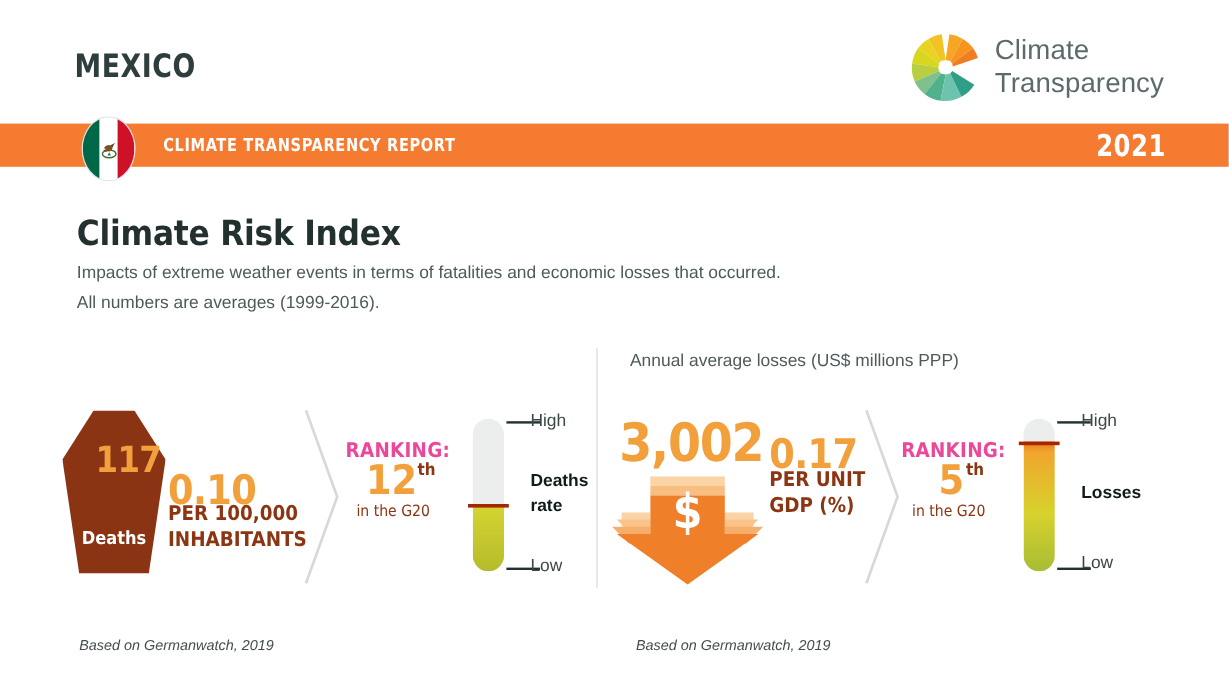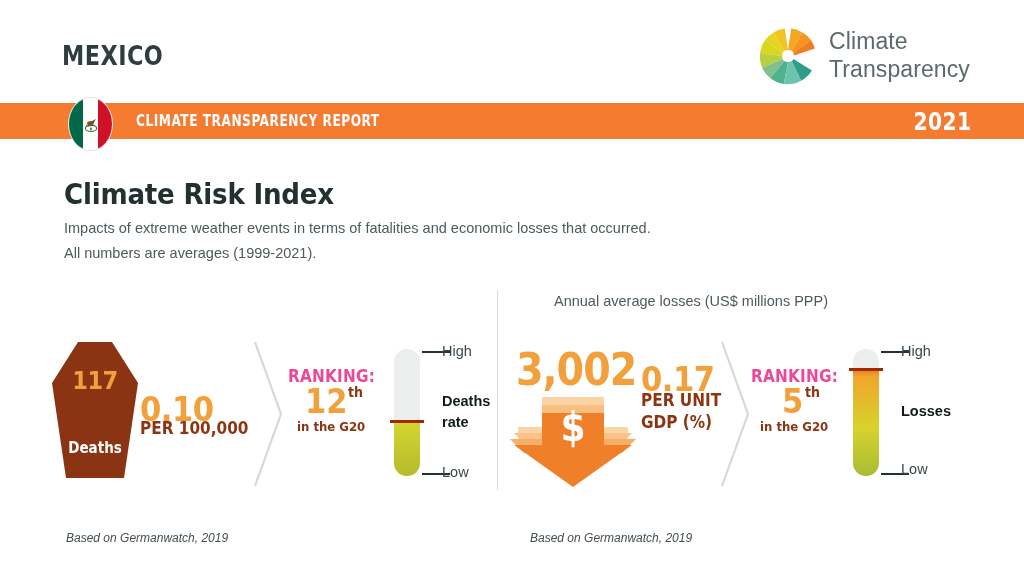--- a/index.html
+++ b/index.html
@@ -68,38 +68,38 @@
     position: absolute; left: 64px; font-size: 14.5px; color: #4e5a5a; line-height: 22px;
   }
   .sub1 { top: 217px; }
   .sub2 { top: 242px; }
 
   
   .panel-head {
     position: absolute; font-size: 14.5px; color: #4e5a5a;
   }
   .ph-left { left: 66px; top: 293px; }
-  .ph-right { left: 554px; top: 293px; }
+  .ph-right { left: 525px; top: 293px; }
 
   .divider {
     position: absolute; left: 497px; top: 290px; width: 1px; height: 200px;
     background: #d9dadb;
   }
 
   .footer-note {
     position: absolute; font-size: 12px; font-style: italic; color: #434d4d;
   }
   .fn-left { left: 66px; top: 531px; }
   .fn-right { left: 530px; top: 531px; }
 
   
   .coffin { position: absolute; left: 52px; top: 342px; width: 86px; height: 136px; }
   .coffin-num {
-    position: absolute; left: 52px; top: 366px; width: 86px;
-    text-align: center; font-size: 25px; font-weight: bold; color: #f2a03c;
+    position: absolute; left: 64px; top: 366px; width: 86px;
+    text-align: center; font-size: 30px; font-weight: bold; color: #f2a03c;
     font-family: "DejaVu Sans Condensed", "Liberation Sans Narrow", "Liberation Sans", sans-serif;
     letter-spacing: -0.5px;
   }
   .coffin-label {
     position: absolute; left: 52px; top: 398px; width: 86px;
     text-align: center; font-size: 15px; font-weight: bold; color: #ffffff;
     font-family: "DejaVu Sans Condensed", "Liberation Sans Narrow", "Liberation Sans", sans-serif;
     margin-top: 41px;
   }
 
@@ -127,21 +127,21 @@
   }
   .rank-num {
     position: absolute; font-size: 34px; font-weight: bold; color: #f2a03c;
     font-family: "DejaVu Sans Condensed", "Liberation Sans Narrow", "Liberation Sans", sans-serif;
   }
   .rank-sup {
     position: absolute; font-size: 14px; font-weight: bold; color: #8c3512;
     font-family: "DejaVu Sans Condensed", "Liberation Sans Narrow", "Liberation Sans", sans-serif;
   }
   .rank-g20 {
-    position: absolute; font-size: 13px; font-weight: bold; color: #8c3512;
+    position: absolute; font-size: 13px; font-weight: normal; color: #8c3512;
     font-family: "DejaVu Sans Condensed", "Liberation Sans Narrow", "Liberation Sans", sans-serif;
   }
 
   
   .thermo { position: absolute; width: 26px; border-radius: 13px; overflow: hidden; background: #eceded; }
   .thermo-fill { position: absolute; left: 0; width: 100%; bottom: 0; }
   .thermo-mark { position: absolute; left: -4px; width: 34px; height: 3px; background: #a32800; }
   .tick { position: absolute; height: 2px; background: #233130; }
   .tick-label { position: absolute; font-size: 14.5px; color: #3b4746; }
   .scale-name {
@@ -210,36 +210,37 @@
       <ellipse cx="12" cy="18" rx="8" ry="4.5" fill="none" stroke="#3c6b36" stroke-width="1.6"></ellipse>
       <path d="M6 11 C8 8 11 7 13 8 L19 5 L16 10 C16 14 13 16 10 15 Z" fill="#7a5223"></path>
       <path d="M10 15 C8 16 6 15 5 13 L9 13 Z" fill="#6a4a20"></path>
       <path d="M12 16 L10 20 L14 20 Z" fill="#3c6b36"></path>
       <circle cx="15.5" cy="8.5" r="0.9" fill="#2b2b2b"></circle>
     </svg>
   </div>
 
   <div class="h1">Climate Risk Index</div>
   <div class="sub sub1">Impacts of extreme weather events in terms of fatalities and economic losses that occurred.</div>
-  <div class="sub sub2">All numbers are averages (1999-2021).</div>
+  <div class="sub sub2">All numbers are averages (1999-2016).</div>
 
   <div class="divider"></div>
 
 
   <div class="coffin">
     <svg width="86" height="136" viewBox="0 0 86 136">
       <polygon points="26,0 60,0 86,41 72,136 14,136 0,41" fill="#8a3414"></polygon>
     </svg>
   </div>
   <div class="coffin-num">117</div>
   <div class="coffin-label">Deaths</div>
 
   <div class="big-orange l-val">0.10</div>
   <div class="unit-brown l-unit">
     <div>PER 100,000</div>
+    <div>INHABITANTS</div>
   </div>
 
   <div class="chev" style="left:247px; top:340px;">
     <svg width="42" height="148" viewBox="0 0 42 148">
       <polyline points="8,2 34,74 8,146" fill="none" stroke="#d7d8d9" stroke-width="2.2"></polyline>
     </svg>
   </div>
 
   <div class="rank-label" style="left:288px; top:366px;">RANKING:</div>
   <div class="rank-num" style="left:305px; top:381px;">12</div>

